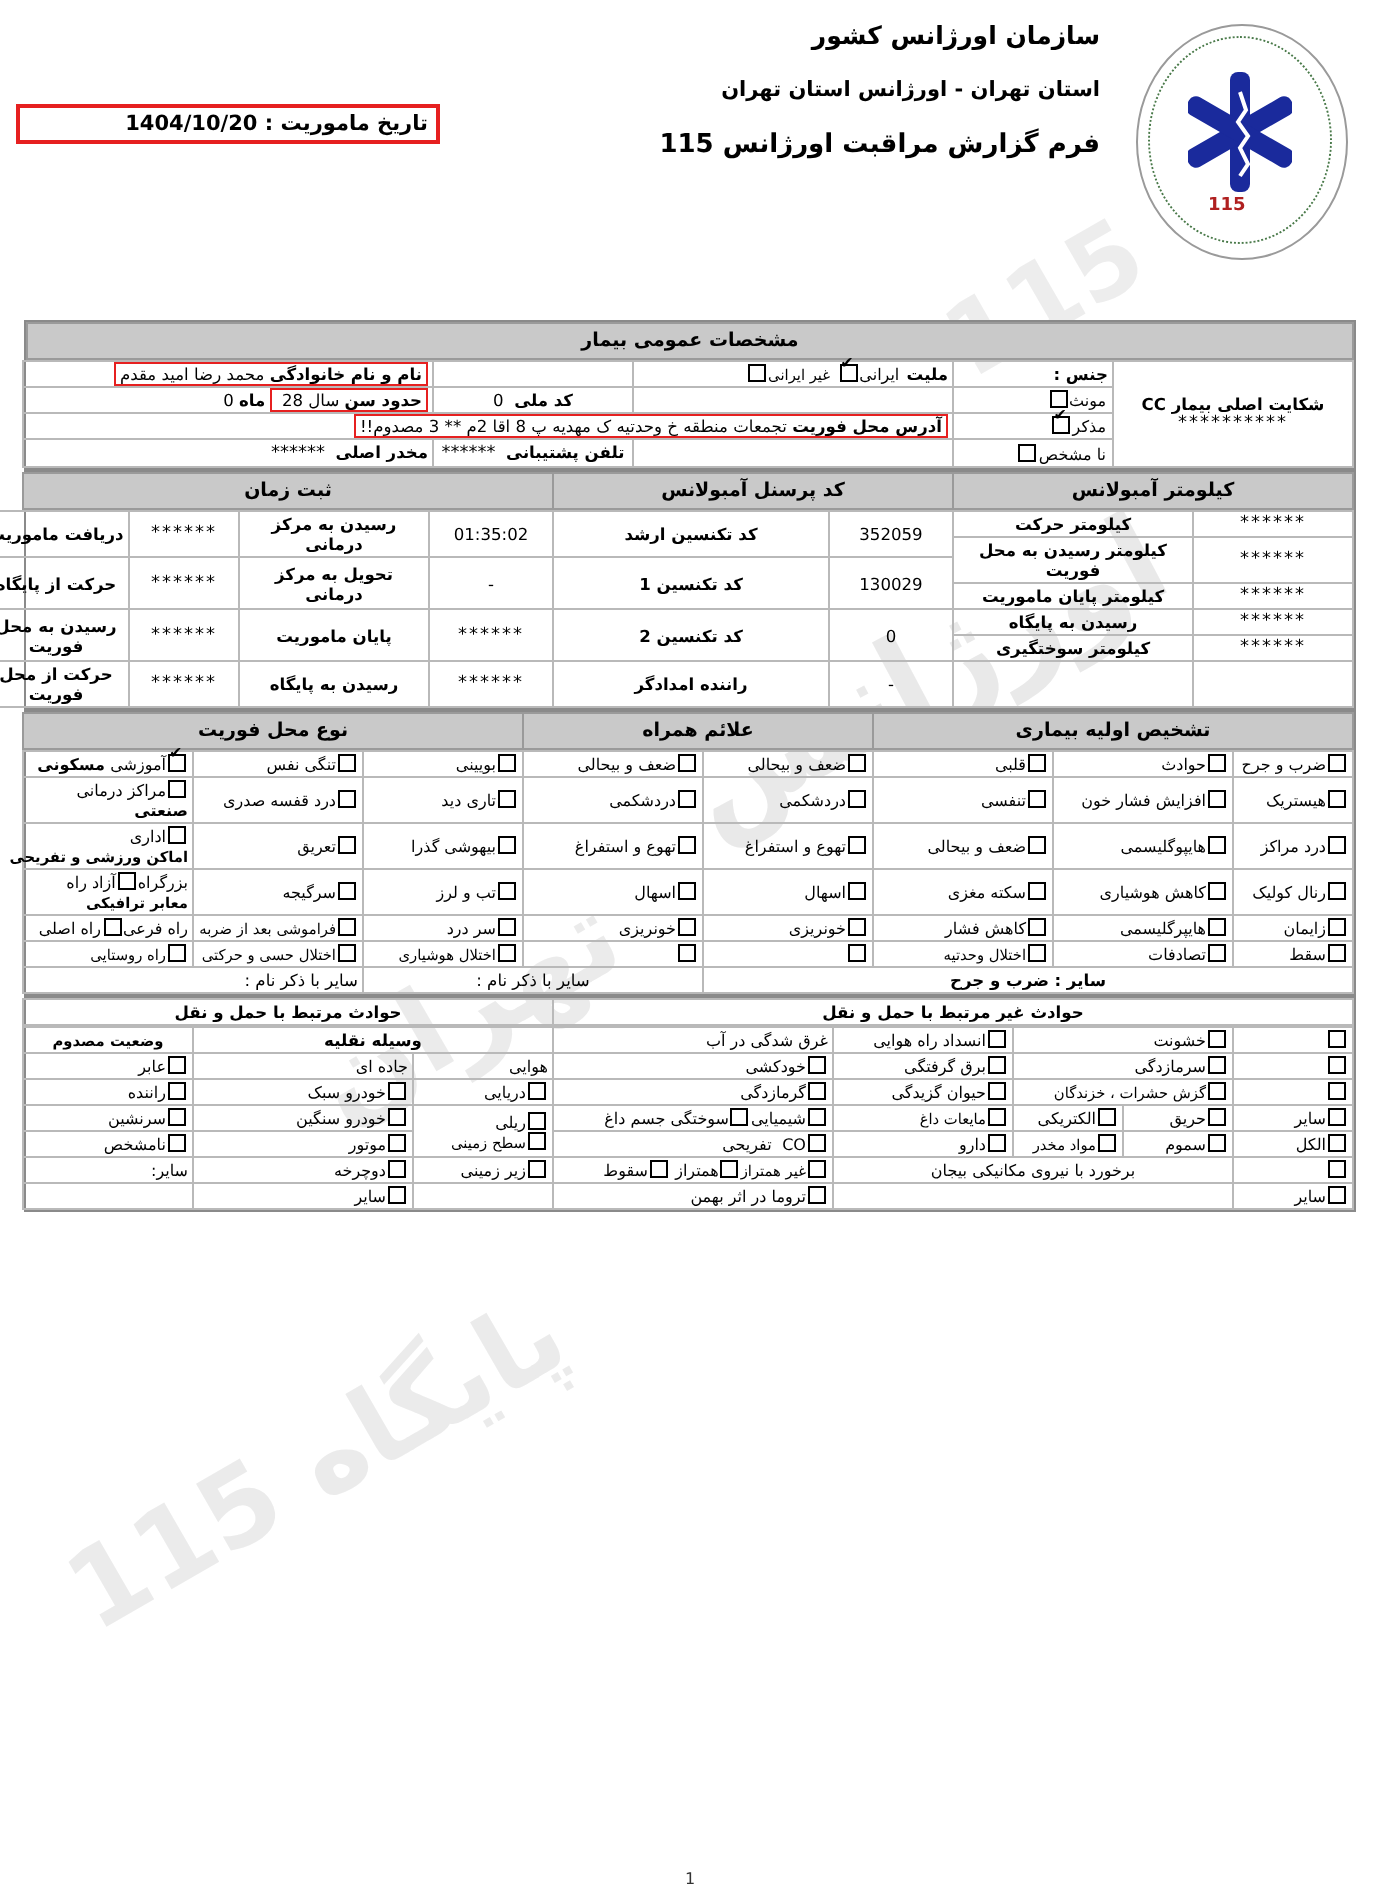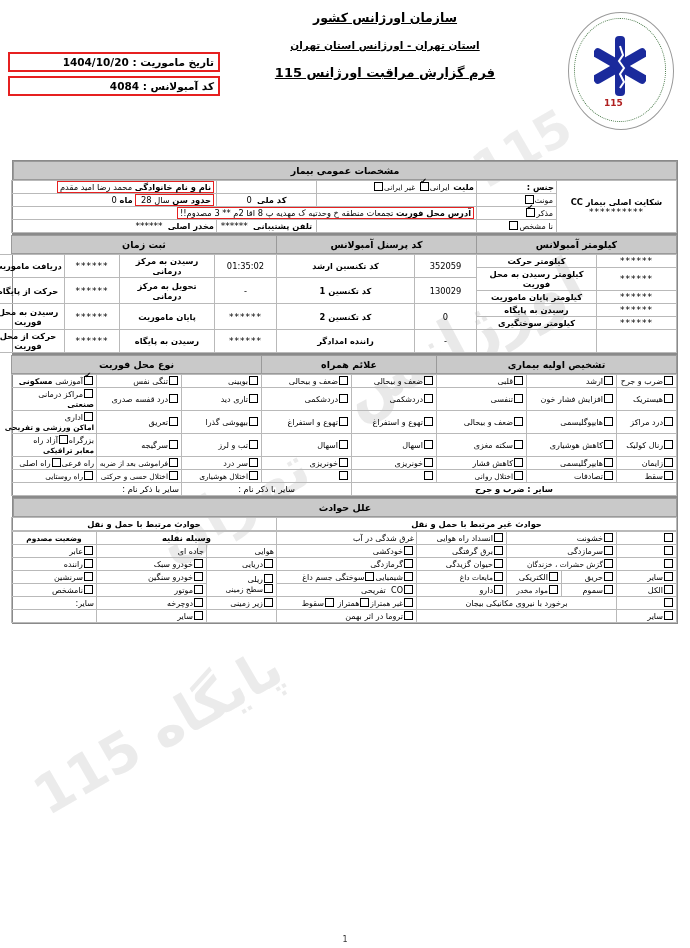--- a/index.html
+++ b/index.html
@@ -22,21 +22,21 @@
   
   .header{position:relative;height:160px;}
   .logo{position:absolute;right:10px;top:8px;width:120px;height:120px;}
   .logo .ring{position:absolute;left:8px;top:4px;width:104px;height:116px;border-radius:50%;
      border:1px solid #9a9a9a;background:#fff;}
   .logo .ring2{position:absolute;left:14px;top:10px;width:90px;height:102px;border-radius:50%;
      border:1px dotted #4a7a4a;}
   .logo .star{position:absolute;left:34px;top:26px;width:52px;height:64px;color:#1a2a9c;}
   .logo .num{position:absolute;left:44px;top:90px;font-size:9px;font-weight:bold;color:#b02020;}
 
-  .titleblock{position:absolute;right:140px;top:10px;width:330px;text-align:center;text-decoration:underline;}
+  .titleblock{position:absolute;right:140px;top:10px;width:330px;}
   .t-line{font-size:12.5px;font-weight:bold;margin:0 0 14px 0;letter-spacing:0;}
   .t-line.l2{font-size:10.5px;}
   .t-line.l3{font-size:13px;margin-top:12px;}
 
   .meta{position:absolute;left:8px;top:52px;width:212px;text-align:left;direction:rtl;}
   .meta-row{font-size:10.5px;font-weight:bold;padding:2px 4px;margin-bottom:4px;text-align:right;}
   .boxed{border:2px solid #e62020;padding-left:20px;}
 
   
   table{border-collapse:collapse;width:100%;table-layout:fixed;}
@@ -94,24 +94,20 @@
       <div class="t-line l1">سازمان اورژانس کشور</div>
       <div class="t-line l2">استان تهران - اورژانس استان تهران</div>
       <div class="t-line l3">فرم گزارش مراقبت اورژانس 115</div>
     </div>
 
     <div class="meta">
       <div class="meta-row boxed">
         <span>تاریخ ماموریت :</span>
         <span>1404/10/20</span>
       </div>
-      <div class="meta-row boxed">
-        <span>کد آمبولانس :</span>
-        <span>4084</span>
-      </div>
     </div>
   </div>
 
   <div class="outer">
     <div class="secthead">مشخصات عمومی بیمار</div>
     <table>
       <colgroup>
         <col style="width:120px">
           <col style="width:80px">
           <col style="width:160px">
@@ -308,21 +304,21 @@
         <col style="width:85px">
           <col style="width:90px">
         <col style="width:80px">
           <col style="width:85px">
           <col style="width:85px">
       </colgroup>
 
       <tbody>
           <tr>
         <td class="rt"><span class="cb"></span><span class="opt">ضرب و جرح</span></td>
-        <td class="rt"><span class="cb"></span><span class="opt">ارشد</span></td>
+        <td class="rt"><span class="cb"></span><span class="opt">حوادث</span></td>
         <td class="rt"><span class="cb"></span><span class="opt">قلبی</span></td>
         <td class="rt"><span class="cb"></span><span class="opt">ضعف و بیحالی</span></td>
         <td class="rt"><span class="cb"></span><span class="opt">ضعف و بیحالی</span></td>
         <td class="rt"><span class="cb"></span><span class="opt">بویینی</span></td>
         <td class="rt"><span class="cb"></span><span class="opt">تنگی نفس</span></td>
         <td class="rt"><span class="cb on"></span><span class="opt">آموزشی</span>&nbsp;<span class="lbl opt">مسکونی</span></td>
       </tr>
 
       <tr>
         <td class="rt"><span class="cb"></span><span class="opt">هیستریک</span></td>
@@ -364,21 +360,21 @@
         <td class="rt"><span class="cb"></span><span class="opt">خونریزی</span></td>
         <td class="rt"><span class="cb"></span><span class="opt">خونریزی</span></td>
         <td class="rt"><span class="cb"></span><span class="opt">سر درد</span></td>
         <td class="rt"><span class="cb"></span><span class="opt smalltxt">فراموشی بعد از ضربه</span></td>
         <td class="rt"><span class="opt">راه فرعی</span><span class="cb"></span><span class="opt">راه اصلی</span></td>
       </tr>
 
       <tr>
         <td class="rt"><span class="cb"></span><span class="opt">سقط</span></td>
         <td class="rt"><span class="cb"></span><span class="opt">تصادفات</span></td>
-        <td class="rt"><span class="cb"></span><span class="opt smalltxt">اختلال روانی</span></td>
+        <td class="rt"><span class="cb"></span><span class="opt smalltxt">اختلال وحدتیه</span></td>
         <td class="rt"><span class="cb"></span></td>
         <td class="rt"><span class="cb"></span></td>
         <td class="rt"><span class="cb"></span><span class="opt smalltxt">اختلال هوشیاری</span></td>
         <td class="rt"><span class="cb"></span><span class="opt smalltxt">اختلال حسی و حرکتی</span></td>
         <td class="rt"><span class="cb"></span><span class="opt smalltxt">راه روستایی</span></td>
       </tr>
 
       <tr>
         <td colspan="4" class="ctr">
           <span class="lbl">سایر :</span>
@@ -389,21 +385,20 @@
         </td>
         <td colspan="2" class="rt">
           <span>سایر با ذکر نام :</span>
         </td>
       </tr>
     </tbody>
       </table>
   </div>
 
   <div class="outer">
-    <div class="secthead">علل حوادث</div>
 
     <table>
       <colgroup>
           <col style="width:400px">
           <col style="width:265px">
         </colgroup>
       <tbody>
           <tr>
         <td class="ctr lbl">حوادث غیر مرتبط با حمل و نقل</td>
         <td class="ctr lbl">حوادث مرتبط با حمل و نقل</td>

